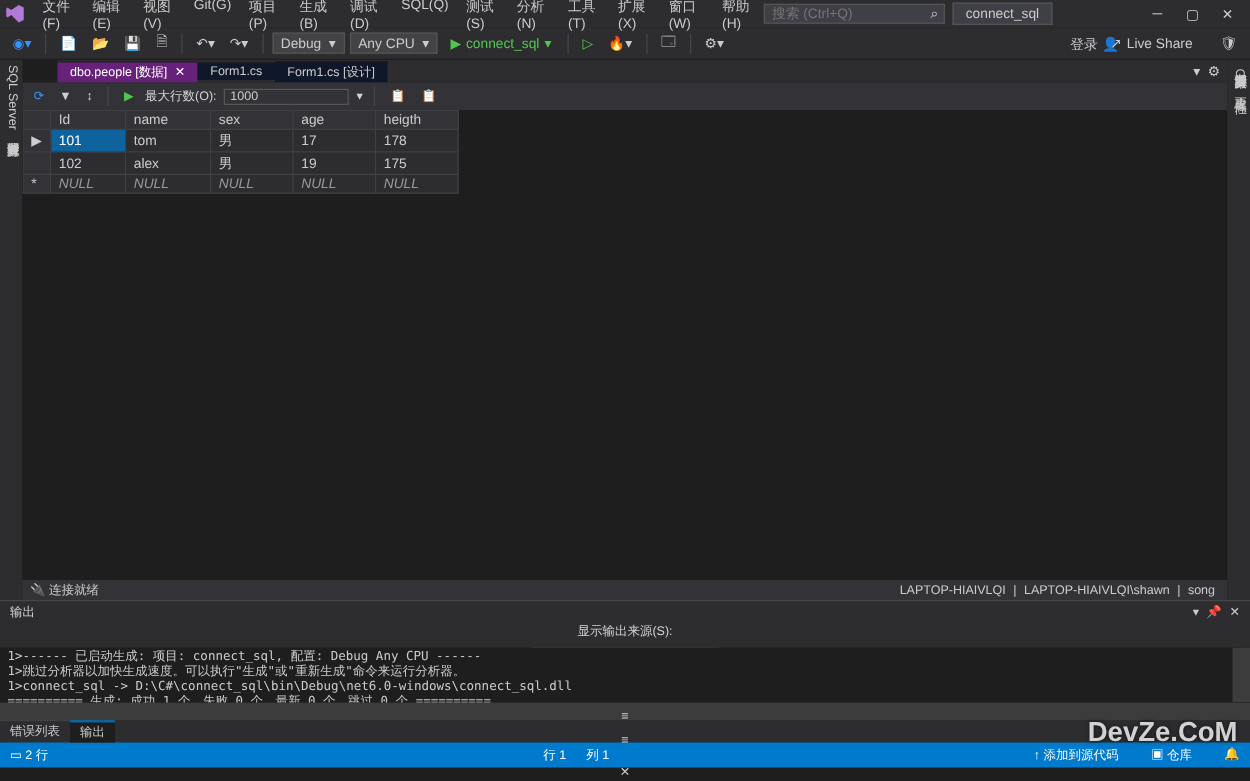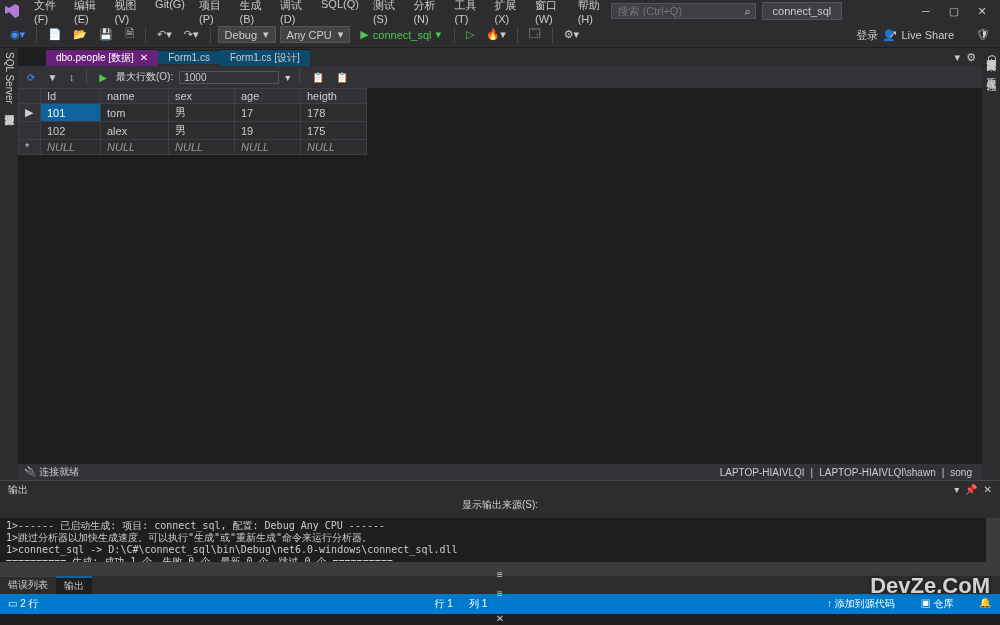--- a/index.html
+++ b/index.html
@@ -27,21 +27,21 @@
 .liveshare { margin-left: auto; padding: 2px 8px; color: #ccc; display: flex; align-items: center; gap: 4px; }
 
 
 .main-area { display: flex; height: 432px; }
 .side-rail { width: 18px; background: #2d2d30; writing-mode: vertical-rl; color: #ccc; font-size: 10px; padding: 4px 2px; text-align: left; }
 .side-rail.right { writing-mode: vertical-rl; }
 .content { flex: 1; display: flex; flex-direction: column; }
 
 
 .doc-tabs { height: 18px; background: #2d2d30; display: flex; align-items: center; margin-left: 28px; }
-.doc-tab { padding: 1px 10px; background: #0c4a6e; color: #ccc; display: flex; align-items: center; gap: 6px; border-top: 1px solid #1e1e1e; font-size: 10px; }
+.doc-tab { padding: 1px 10px; background: #0f172a; color: #ccc; display: flex; align-items: center; gap: 6px; border-top: 1px solid #1e1e1e; font-size: 10px; }
 .doc-tab.active { background: #68217a; color: #fff; }
 .doc-tab .close { font-size: 10px; }
 .doc-tabs-right { margin-left: auto; display: flex; align-items: center; padding-right: 6px; gap: 6px; color: #ccc; }
 
 
 .data-toolbar { height: 22px; background: #333337; display: flex; align-items: center; padding: 0 6px; gap: 6px; font-size: 10px; }
 .dt-btn { padding: 1px 3px; color: #ccc; }
 .dt-input { background: #333337; border: 1px solid #555; padding: 0 4px; width: 100px; color: #ccc; font-size: 10px; }
 
 

